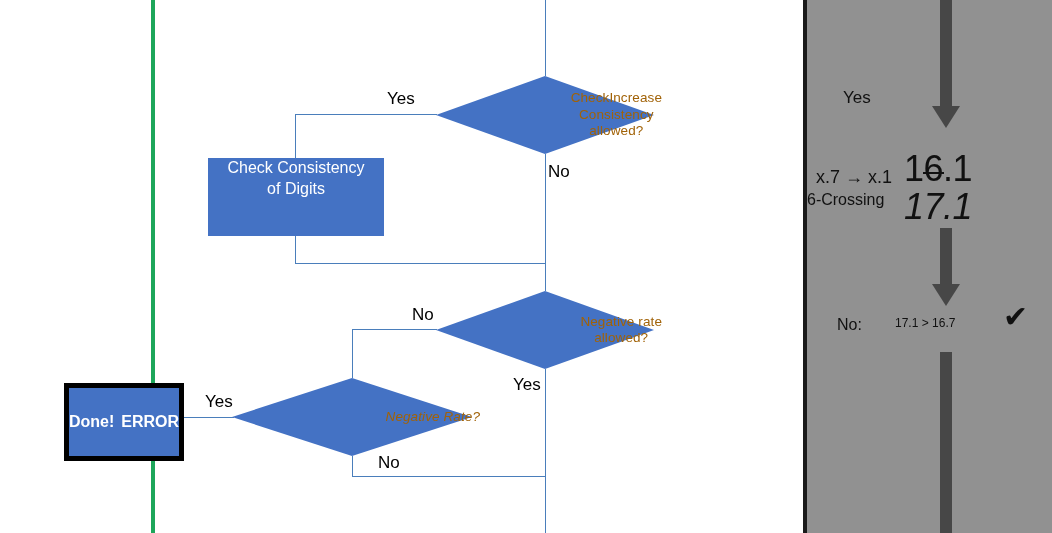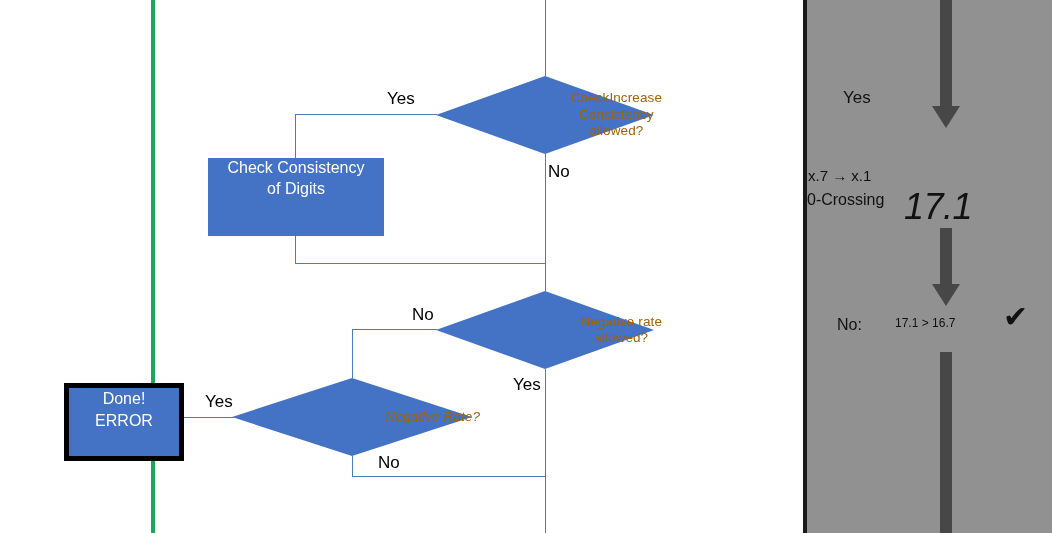--- a/index.html
+++ b/index.html
@@ -33,43 +33,43 @@
     position:absolute;left:208px;top:158px;width:176px;height:78px;
     background:#4472C4;z-index:4;
     display:flex;align-items:flex-start;justify-content:center;
     color:#fff;font-size:16px;text-align:center;line-height:1.3;
   }
 
   
   #done-box{
     position:absolute;left:64px;top:383px;width:110px;height:68px;
     background:#4472C4;border:5px solid #000;z-index:7;
-    display:flex;flex-direction:column;align-items:center;justify-content:flex-start;
-    color:#fff;font-size:16px;line-height:1.35;
+    display:flex;flex-direction:row;align-items:center;justify-content:space-between;
+    color:#fff;font-size:16px;line-height:1.35;font-weight:bold;
   }
   #done-box span{display:block;}
 
   
   .elabel{
     position:absolute;color:#000;font-size:17px;z-index:5;
     white-space:nowrap;font-family:"Liberation Sans", sans-serif;
   }
 
   
   #panel{
     position:absolute;left:803px;top:0;width:249px;height:533px;
     background:#919191;border-left:4px solid #1a1a1a;
     box-sizing:border-box;overflow:hidden;z-index:8;
   }
   .parrow{position:absolute;}
   .pbar{position:absolute;background:#474747;}
   .ptext{position:absolute;color:#111;white-space:nowrap;}
 
   #p-yes{left:36px;top:88px;font-size:17px;}
-  #p-row1-l1{left:1px;top:167px;font-size:15px;}
+  #p-row1-l1{left:9px;top:167px;font-size:18px;}
   #p-row1-l2{left:0px;top:191px;font-size:16px;}
   #p-big1{left:97px;top:148px;font-size:36px;letter-spacing:-0.5px;}
   #p-big2{left:97px;top:186px;font-size:36px;letter-spacing:-0.5px;font-style:italic;}
   .strike6{position:relative;display:inline-block;}
   .strike6::after{
     content:"";position:absolute;left:-1px;right:-1px;top:56%;
     height:2.5px;background:#111;
   }
   #p-no{left:30px;top:316px;font-size:16px;}
   #p-cmp{left:88px;top:316px;font-size:12px;}
@@ -163,22 +163,23 @@
   <div id="panel">
 
     <svg class="parrow" style="left:122px;top:-10px;" width="34" height="145" viewBox="0 0 34 145">
       <rect x="11" y="0" width="12" height="118" fill="#474747"></rect>
       <polygon points="3,116 31,116 17,138" fill="#474747"></polygon>
     </svg>
 
     <div class="ptext" id="p-yes">Yes</div>
 
     <div class="ptext" id="p-row1-l1">x.7 → x.1</div>
-    <div class="ptext" id="p-row1-l2">0-Crossing</div>
+    <div class="ptext" id="p-row1-l2">6-Crossing</div>
 
+    <div class="ptext" id="p-big1"><span>1</span><span class="strike6">6</span><span>.1</span></div>
 
     <div class="ptext" id="p-big2">17.1</div>
 
     <svg class="parrow" style="left:122px;top:228px;" width="34" height="80" viewBox="0 0 34 80">
       <rect x="11" y="0" width="12" height="58" fill="#474747"></rect>
       <polygon points="3,56 31,56 17,78" fill="#474747"></polygon>
     </svg>
 
     <div class="ptext" id="p-no">No:</div>
     <div class="ptext" id="p-cmp">17.1 &gt; 16.7</div>

